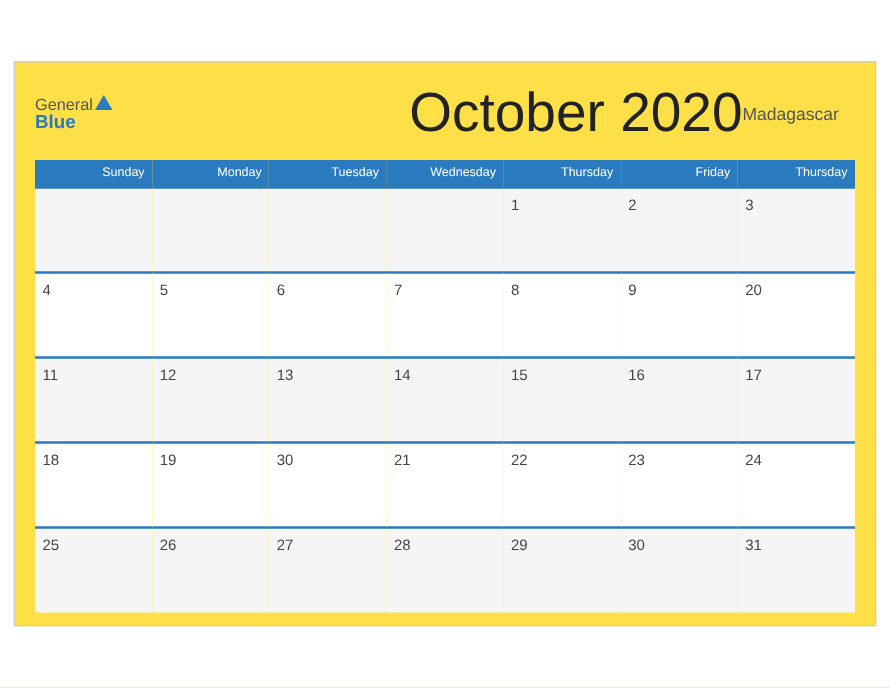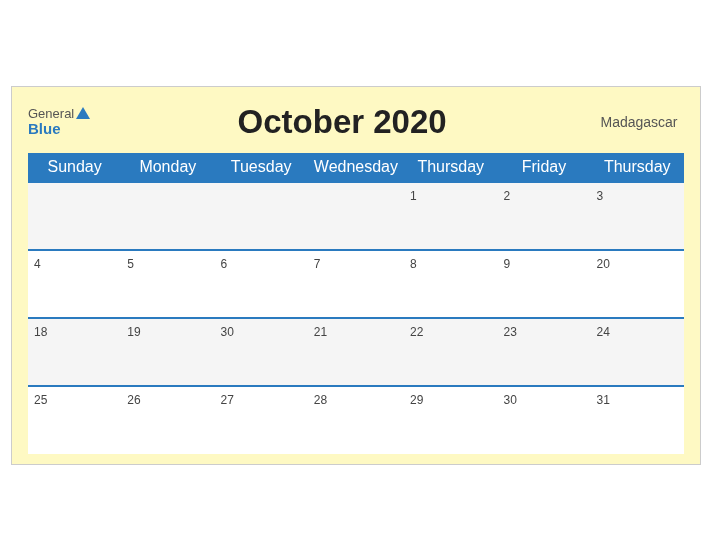--- a/index.html
+++ b/index.html
@@ -7,21 +7,21 @@
       font-family: Arial, sans-serif;
       background: #fff;
       width: 712px;
       height: 550px;
       display: flex;
       align-items: center;
       justify-content: center;
     }
     .calendar-container {
       width: 690px;
-      background: #fef9c3;
+      background: #fde047;
       border: 1px solid #ccc;
       padding: 16px 16px 10px 16px;
     }
     .calendar-header {
       display: flex;
       align-items: center;
       justify-content: space-between;
       margin-bottom: 12px;
     }
     .logo {
@@ -45,45 +45,45 @@
       height: 0;
       border-left: 7px solid transparent;
       border-right: 7px solid transparent;
       border-bottom: 12px solid #2a7abf;
       margin-left: 2px;
       vertical-align: middle;
       position: relative;
       top: -2px;
     }
     .calendar-title {
-      font-size: 33px;
+      font-size: 44px;
       color: #222;
-      font-weight: bold;
-      text-align: center;
+      font-weight: normal;
+      text-align: right;
       flex: 1;
     }
     .calendar-country {
       font-size: 14px;
       color: #555;
-      text-align: center;
+      text-align: left;
       min-width: 90px;
     }
     .calendar-grid {
       width: 100%;
       border-collapse: collapse;
     }
     .calendar-grid thead tr {
       background-color: #2a7abf;
       color: #fff;
     }
     .calendar-grid thead th {
-      font-size: 16px;
+      font-size: 10px;
       font-weight: normal;
       padding: 5px 6px;
-      text-align: center;
+      text-align: right;
       border: none;
     }
     .calendar-grid tbody tr {
       border-top: 2px solid #2a7abf;
     }
     .calendar-grid tbody td {
       width: calc(100% / 7);
       height: 68px;
       vertical-align: top;
       padding: 5px 6px;
@@ -143,20 +143,29 @@
         <tr>
           <td><span class="day-number">4</span></td>
           <td><span class="day-number">5</span></td>
           <td><span class="day-number">6</span></td>
           <td><span class="day-number">7</span></td>
           <td><span class="day-number">8</span></td>
           <td><span class="day-number">9</span></td>
           <td><span class="day-number">20</span></td>
         </tr>
         <tr>
+          <td><span class="day-number">11</span></td>
+          <td><span class="day-number">12</span></td>
+          <td><span class="day-number">13</span></td>
+          <td><span class="day-number">14</span></td>
+          <td><span class="day-number">15</span></td>
+          <td><span class="day-number">16</span></td>
+          <td><span class="day-number">17</span></td>
+        </tr>
+        <tr>
           <td><span class="day-number">18</span></td>
           <td><span class="day-number">19</span></td>
           <td><span class="day-number">30</span></td>
           <td><span class="day-number">21</span></td>
           <td><span class="day-number">22</span></td>
           <td><span class="day-number">23</span></td>
           <td><span class="day-number">24</span></td>
         </tr>
         <tr>
           <td><span class="day-number">25</span></td>

